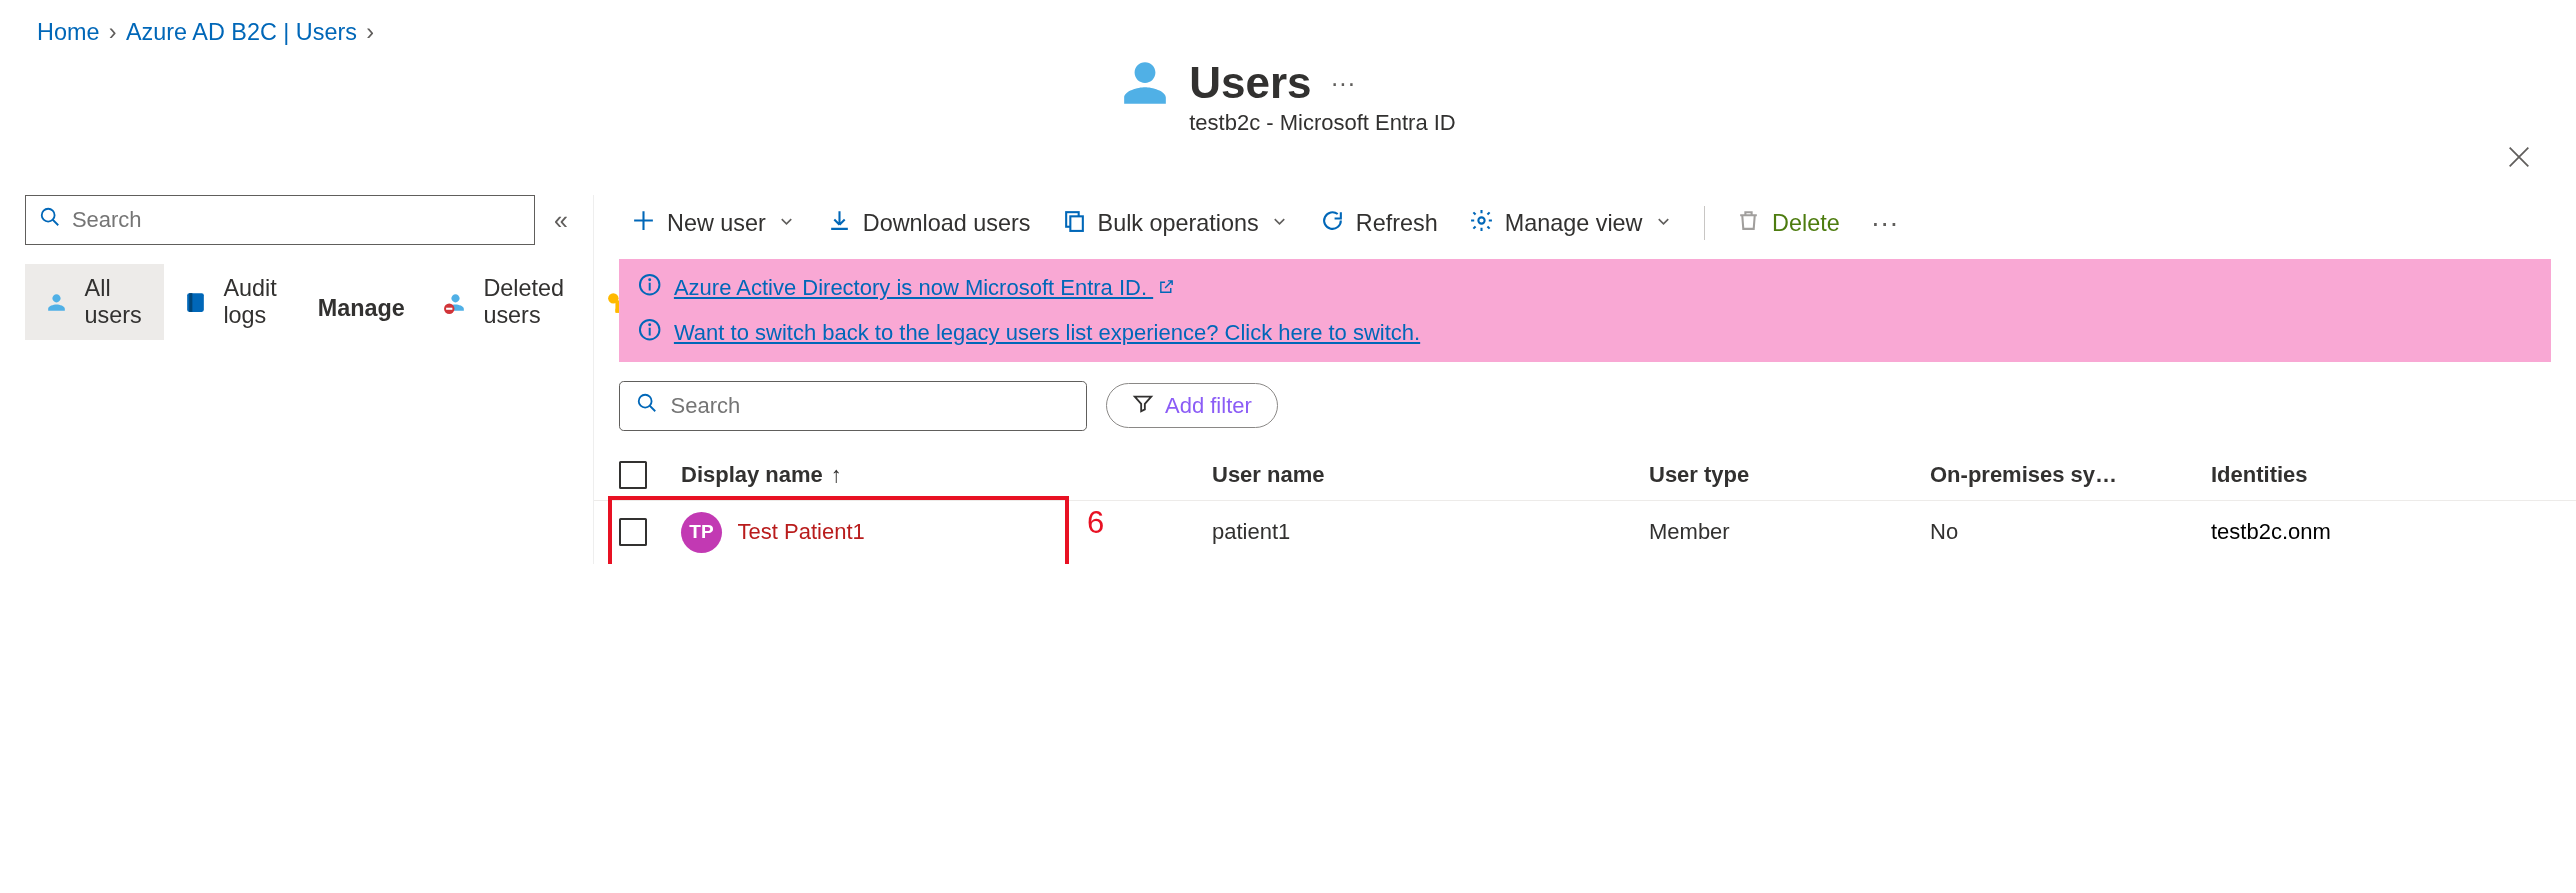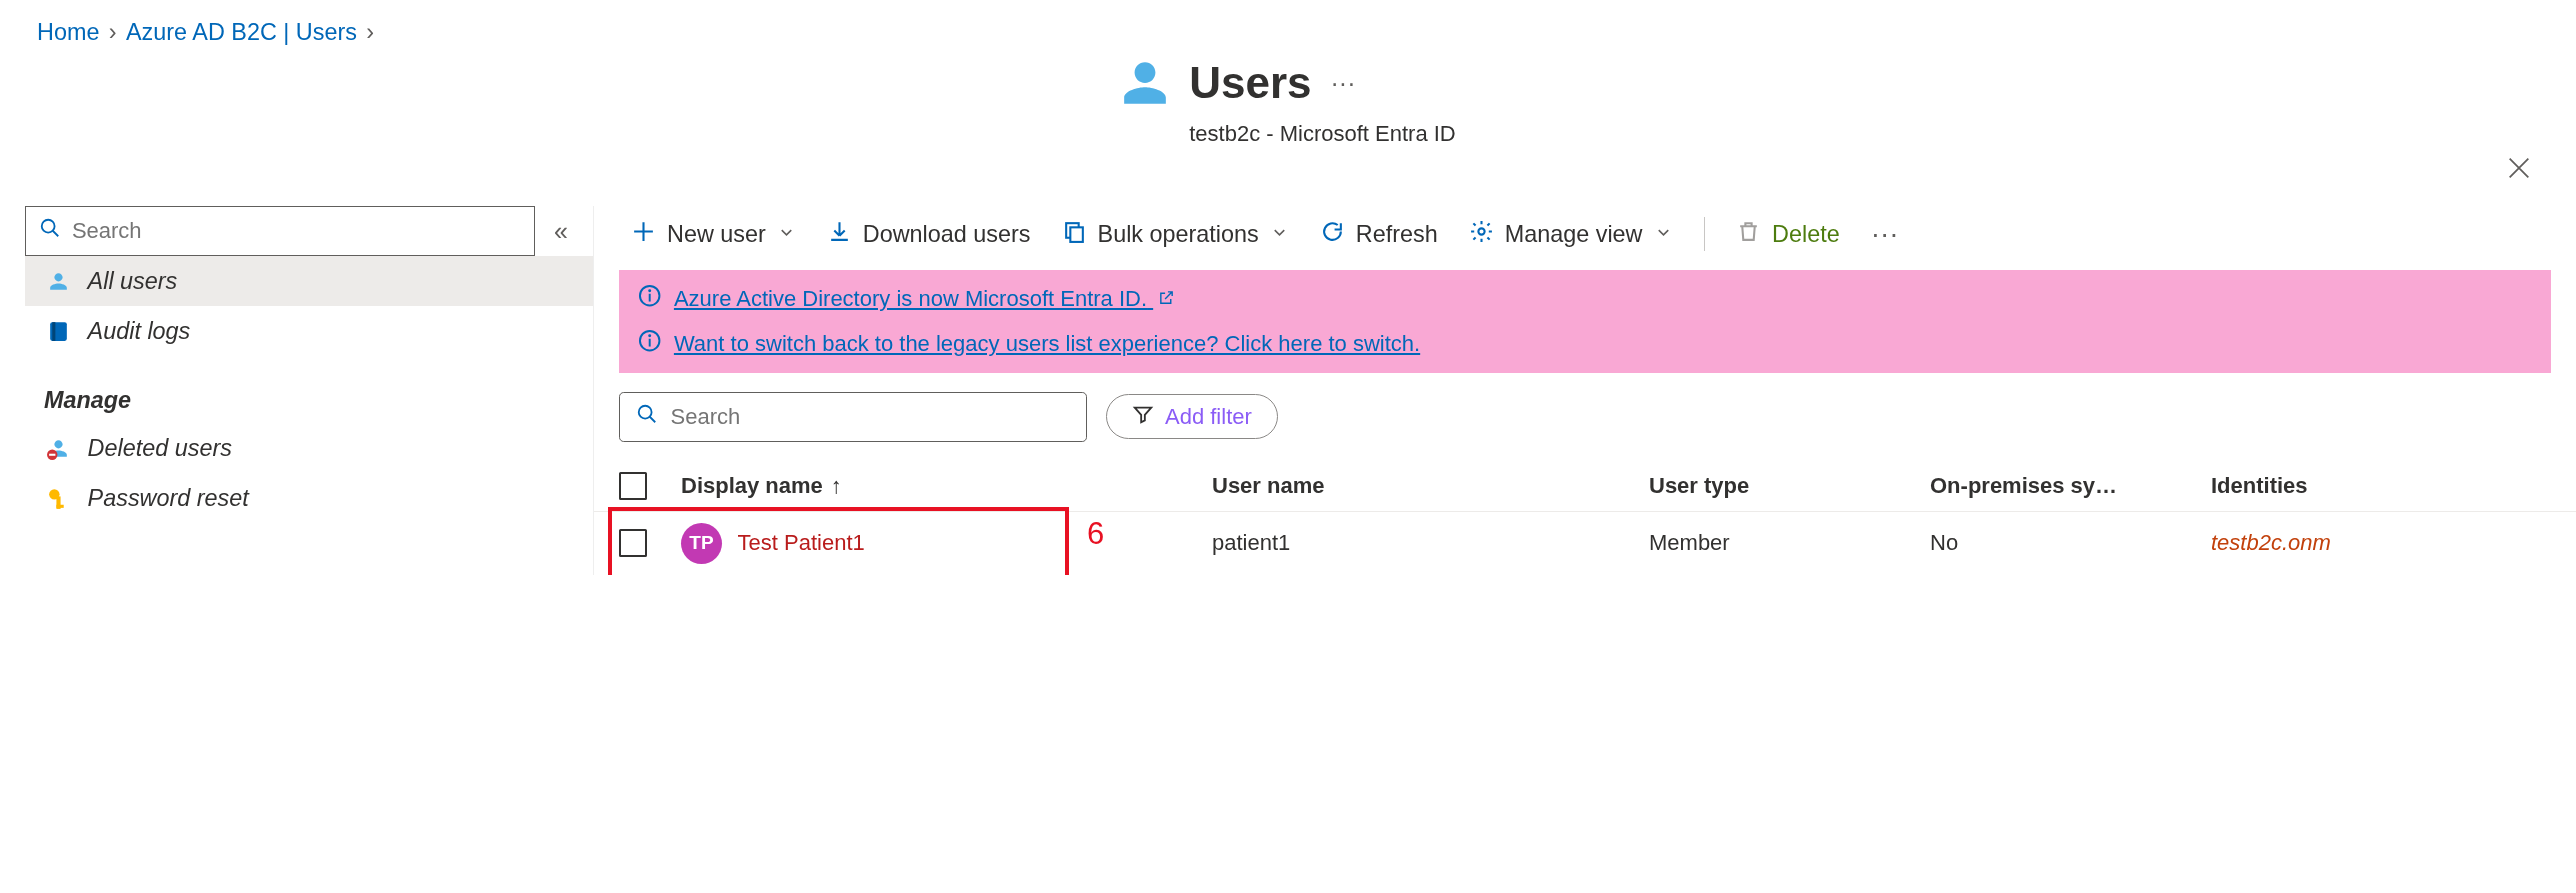--- a/index.html
+++ b/index.html
@@ -7,31 +7,31 @@
   a { text-decoration:none; }
 
   .breadcrumb { display:flex; align-items:center; gap:9.4px; padding:19px 37px 6.2px 37px; font-size:23.4px; }
   .breadcrumb .crumb { color:#0067b8; cursor:pointer; }
   .breadcrumb .sep { color:#605e5c; }
 
   .header { display:flex; align-items:center; padding:6.2px 37px 12.5px 37px;flex-direction:column; }
   .header .left { display:flex; align-items:flex-start; gap:19px; flex:1; }
   .title-block .title-row { display:flex; align-items:center; gap:19px; }
   .title-block h1 { margin:0; font-size:44px; font-weight:600; }
-  .title-block .subtitle { font-size:22px; color:#323130; margin-top:13px; }
+  .title-block .subtitle { font-size:22px; color:#323130; margin-top:2px; }
   .header .close { margin-left:auto; color:#605e5c; cursor:pointer; padding:6.2px; }
 
   .layout { display:flex; }
   .sidebar { width:593px; flex-shrink:0; padding:0 0 31px 25px; }
   .sidebar-top { display:flex; align-items:center; gap:19px; padding-right:25px; }
   .side-search { flex:1; display:flex; align-items:center; border:1.6px solid #605e5c; height:50px; padding:0 12.5px; gap:9.4px; }
   .side-search input { border:0; outline:0; font-size:22px; flex:1; background:transparent; }
   .collapse { color:#605e5c; cursor:pointer; font-size:25px; }
 
-  .nav { display:flex; flex-direction:column;font-style:italic; }
+  .nav { margin-top:19px; display:flex; flex-direction:row; }
   .nav-item { display:flex; align-items:center; gap:15.6px; padding:11px 19px; cursor:pointer; font-size:23.4px; }
   .nav-item.active { background:#edebe9; }
   .nav-item .icon { width:28px; height:28px; display:flex; align-items:center; justify-content:center; }
   .section-label { font-size:23.4px; font-weight:600; padding:31px 19px 9.4px 19px; }
 
   .main { flex:1; border-left:0.8px solid #eee; padding-top:4.7px; }
 
   .toolbar { display:flex; align-items:center; gap:31px; padding:6.2px 25px 19px 37px; font-size:23.4px; }
   .tbtn { display:flex; align-items:center; gap:11px; cursor:pointer; color:#323130; }
   .tbtn .icon { color:#0067b8; }
@@ -50,21 +50,21 @@
   .pill { display:flex; align-items:center; gap:11px; border:1.6px solid #8a8886; border-radius:31px; padding:7.8px 25px; font-size:22px; cursor:pointer; color:#8b5cf6; }
 
   .grid-head, .grid-row { display:grid; grid-template-columns: 62px 531px 437px 281px 281px auto; align-items:center; padding:11px 25px; }
   .grid-head { font-weight:600; font-size:22px; border-bottom:0.8px solid #edebe9; }
   .grid-head .cell { display:flex; align-items:center; gap:7.8px; }
   .grid-row { font-size:22px; }
   .checkbox { width:28px; height:28px; border:2.3px solid #323130; border-radius:1.6px; cursor:pointer; }
   .avatar { width:41px; height:41px; border-radius:50%; background:#c239b3; color:#fff; display:flex; align-items:center; justify-content:center; font-size:19px; font-weight:600; }
   .name-cell { display:flex; align-items:center; gap:15.6px;text-align:center; }
   .name-cell a { color:#b91c1c; cursor:pointer; }
-  .identcell { color:#c2410c;font-style:italic; }
+  .identcell { color:#000000; }
 
   .annot-box { position:absolute; border:4.7px solid #e81123; pointer-events:none; }
   .annot-num { position:absolute; color:#e81123; font-size:31px; font-weight:400; }
 
   .rel { position:relative; }
 </style>
 </head>
 <body>
 
 <div class="breadcrumb">

